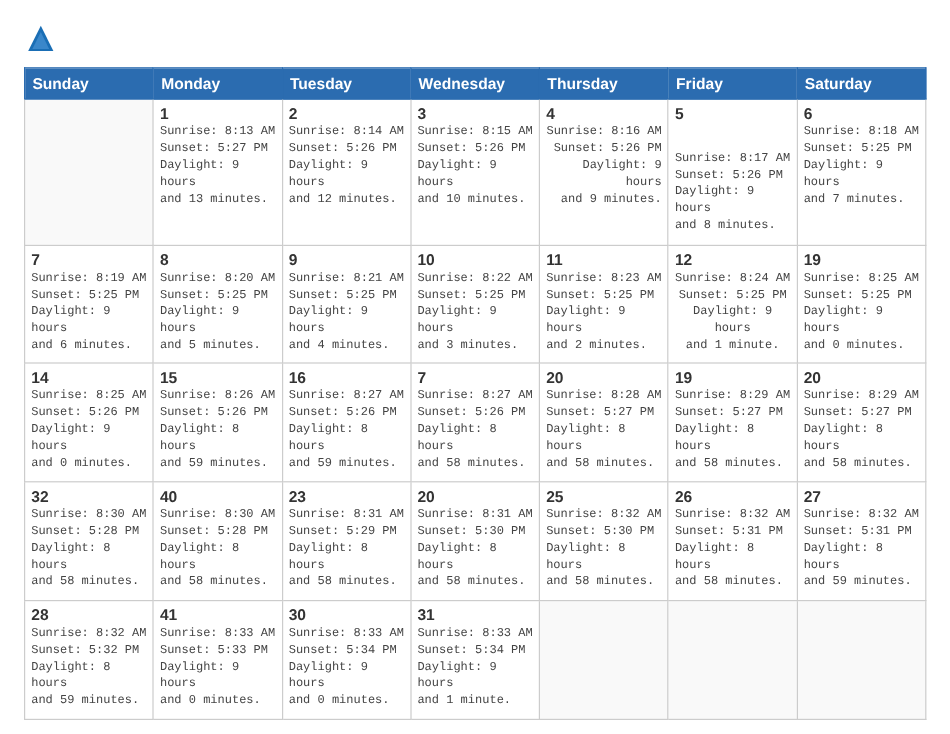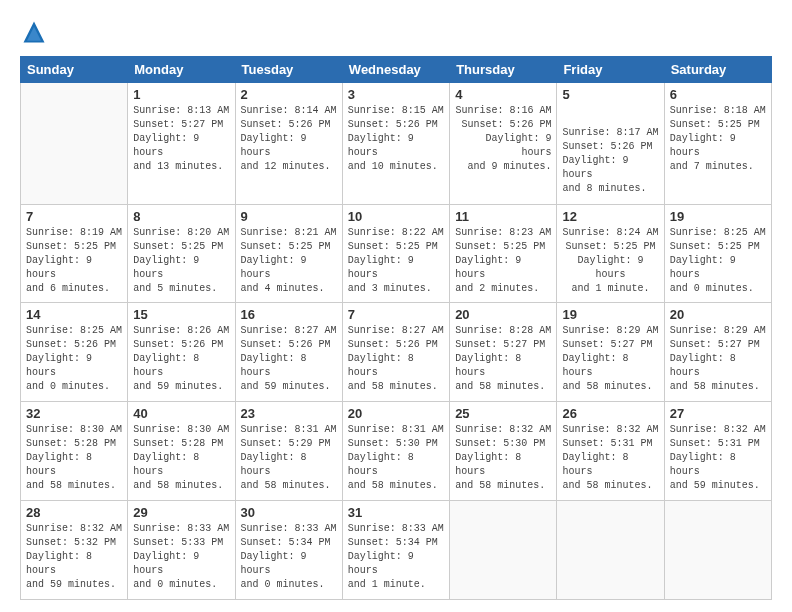--- a/index.html
+++ b/index.html
@@ -333,21 +333,21 @@
         </tr>
         <tr class="week-row">
           <td>
             <span class="day-number">28</span>
             <div class="day-info" style="white-space: pre-line;">Sunrise: 8:32 AM
 Sunset: 5:32 PM
 Daylight: 8 hours
 and 59 minutes.</div>
           </td>
           <td>
-            <span class="day-number">29</span>
+            <span class="day-number">41</span>
             <div class="day-info" style="white-space: pre-line;">Sunrise: 8:33 AM
 Sunset: 5:33 PM
 Daylight: 9 hours
 and 0 minutes.</div>
           </td>
           <td>
             <span class="day-number">30</span>
             <div class="day-info" style="white-space: pre-line;">Sunrise: 8:33 AM
 Sunset: 5:34 PM
 Daylight: 9 hours

